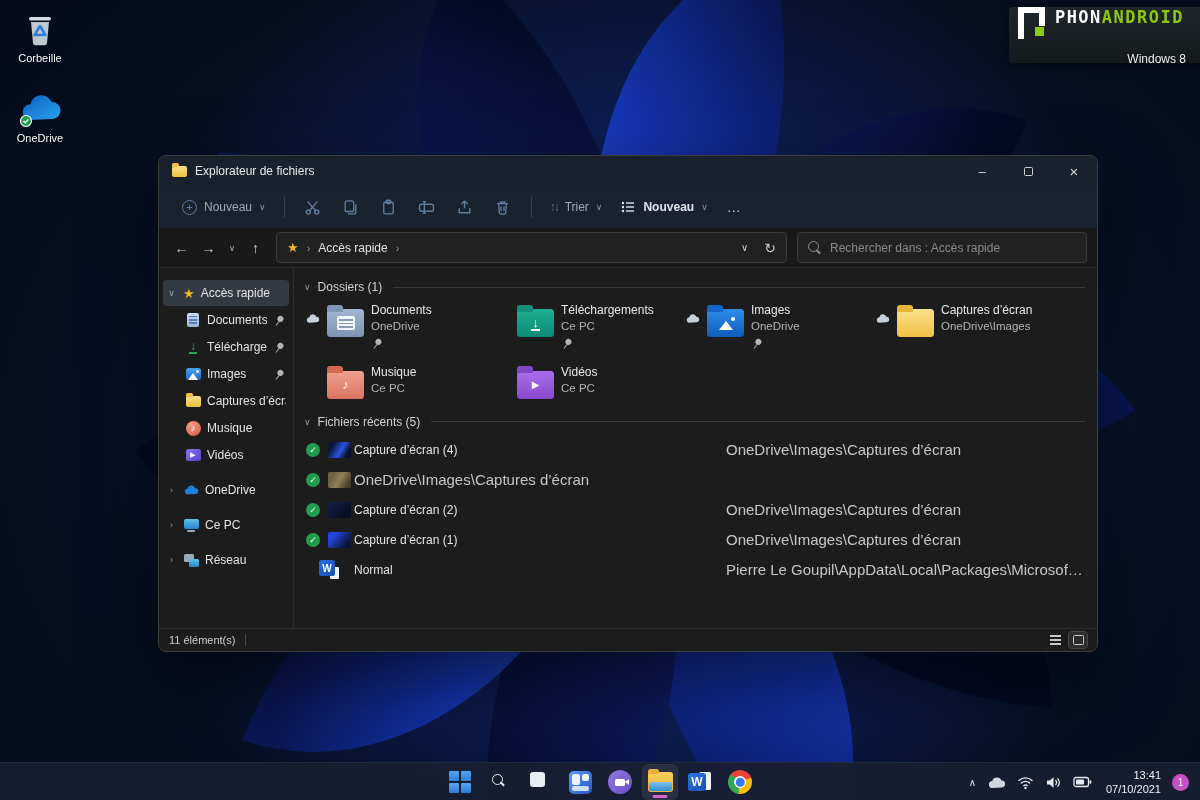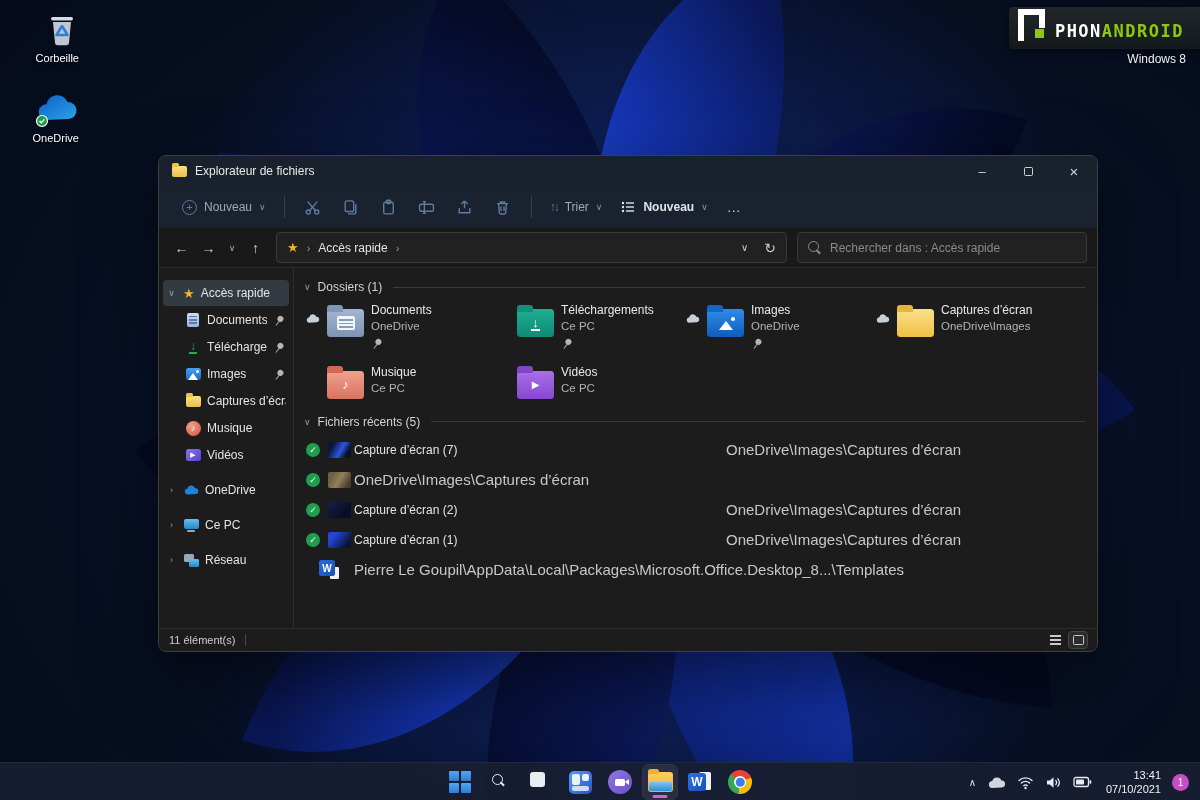--- a/index.html
+++ b/index.html
@@ -5,25 +5,25 @@
   *{margin:0;padding:0;box-sizing:border-box}
   html,body{width:1200px;height:800px;overflow:hidden}
   body{font-family:"Liberation Sans","DejaVu Sans",sans-serif;background:#050d1c;position:relative;-webkit-font-smoothing:antialiased}
 
   
   .wallpaper{position:absolute;inset:0;overflow:hidden;background:
     radial-gradient(900px 700px at 55% 55%, #0a1a3e 0%, #071024 55%, #040a18 100%)}
   .wallpaper svg{position:absolute;left:0;top:0}
 
   
-  .dicon{position:absolute;width:78px;display:flex;flex-direction:column;align-items:flex-end;gap:4px;color:#fff;font-size:11px;text-shadow:0 1px 3px rgba(0,0,0,.9);cursor:default}
+  .dicon{position:absolute;width:78px;display:flex;flex-direction:column;align-items:center;gap:4px;color:#fff;font-size:11px;text-shadow:0 1px 3px rgba(0,0,0,.9);cursor:default}
   .dicon .glyphbox{height:40px;display:flex;align-items:flex-end;justify-content:center}
 
   
-  .brand{position:absolute;right:0;top:7px;height:42px;background:linear-gradient(180deg,#20262a,#14191c);display:flex;align-items:flex-end;gap:10px;padding:0 16px 8px 9px;border-radius:4px 0 0 4px;box-shadow:0 2px 8px rgba(0,0,0,.5)}
+  .brand{position:absolute;right:0;top:7px;height:56px;background:linear-gradient(180deg,#20262a,#14191c);display:flex;align-items:flex-start;gap:10px;padding:0 16px 0 9px;border-radius:4px 0 0 4px;box-shadow:0 2px 8px rgba(0,0,0,.5)}
   .pmark{width:27px;height:32px;position:relative}
   .pmark i{position:absolute;background:#fff}
   .pmark .b1{left:0;top:0;width:6px;height:32px}
   .pmark .b2{left:0;top:0;width:24px;height:6px}
   .pmark .b3{right:0;top:0;width:6px;height:19px}
   .pmark .b4{right:1px;bottom:3px;width:9px;height:9px;background:#8dc90f}
   .brandtxt{font-size:17px;font-weight:bold;letter-spacing:1.5px;color:#fff;font-family:"DejaVu Sans Mono","Liberation Mono",monospace}
   .brandtxt .green{color:#8dc90f}
   .oslabel{position:absolute;right:14px;top:52px;color:#f2f2f2;font-size:12px;text-shadow:0 1px 3px rgba(0,0,0,.8)}
 
@@ -543,21 +543,21 @@
         <span class="schev">∨</span>
         <span>Fichiers récents (5)</span>
         <span class="rule"></span>
       </div>
 
       <div class="rrow">
         <span class="ricons">
           <span class="syncheck">✓</span>
           <span class="thumb th1"></span>
         </span>
-        <span class="rname">Capture d’écran (7)</span>
+        <span class="rname">Capture d’écran (4)</span>
         <span class="rpath">OneDrive\Images\Captures d’écran</span>
       </div>
       <div class="rrow">
         <span class="ricons">
           <span class="syncheck">✓</span>
           <span class="thumb th2"></span>
         </span>
         <span class="rpath">OneDrive\Images\Captures d’écran</span>
       </div>
       <div class="rrow">
@@ -576,20 +576,21 @@
         <span class="rname">Capture d’écran (1)</span>
         <span class="rpath">OneDrive\Images\Captures d’écran</span>
       </div>
       <div class="rrow">
         <span class="ricons" style="justify-content:center">
           <span class="wordic">
               <span class="pg"></span>
               <span class="sq">W</span>
             </span>
         </span>
+        <span class="rname">Normal</span>
         <span class="rpath">Pierre Le Goupil\AppData\Local\Packages\Microsoft.Office.Desktop_8...\Templates</span>
       </div>
 
     </div>
   </div>
 
   <div class="statusbar">
     <span>11 élément(s)</span>
     <span class="stsep"></span>
     <span class="viewics">

